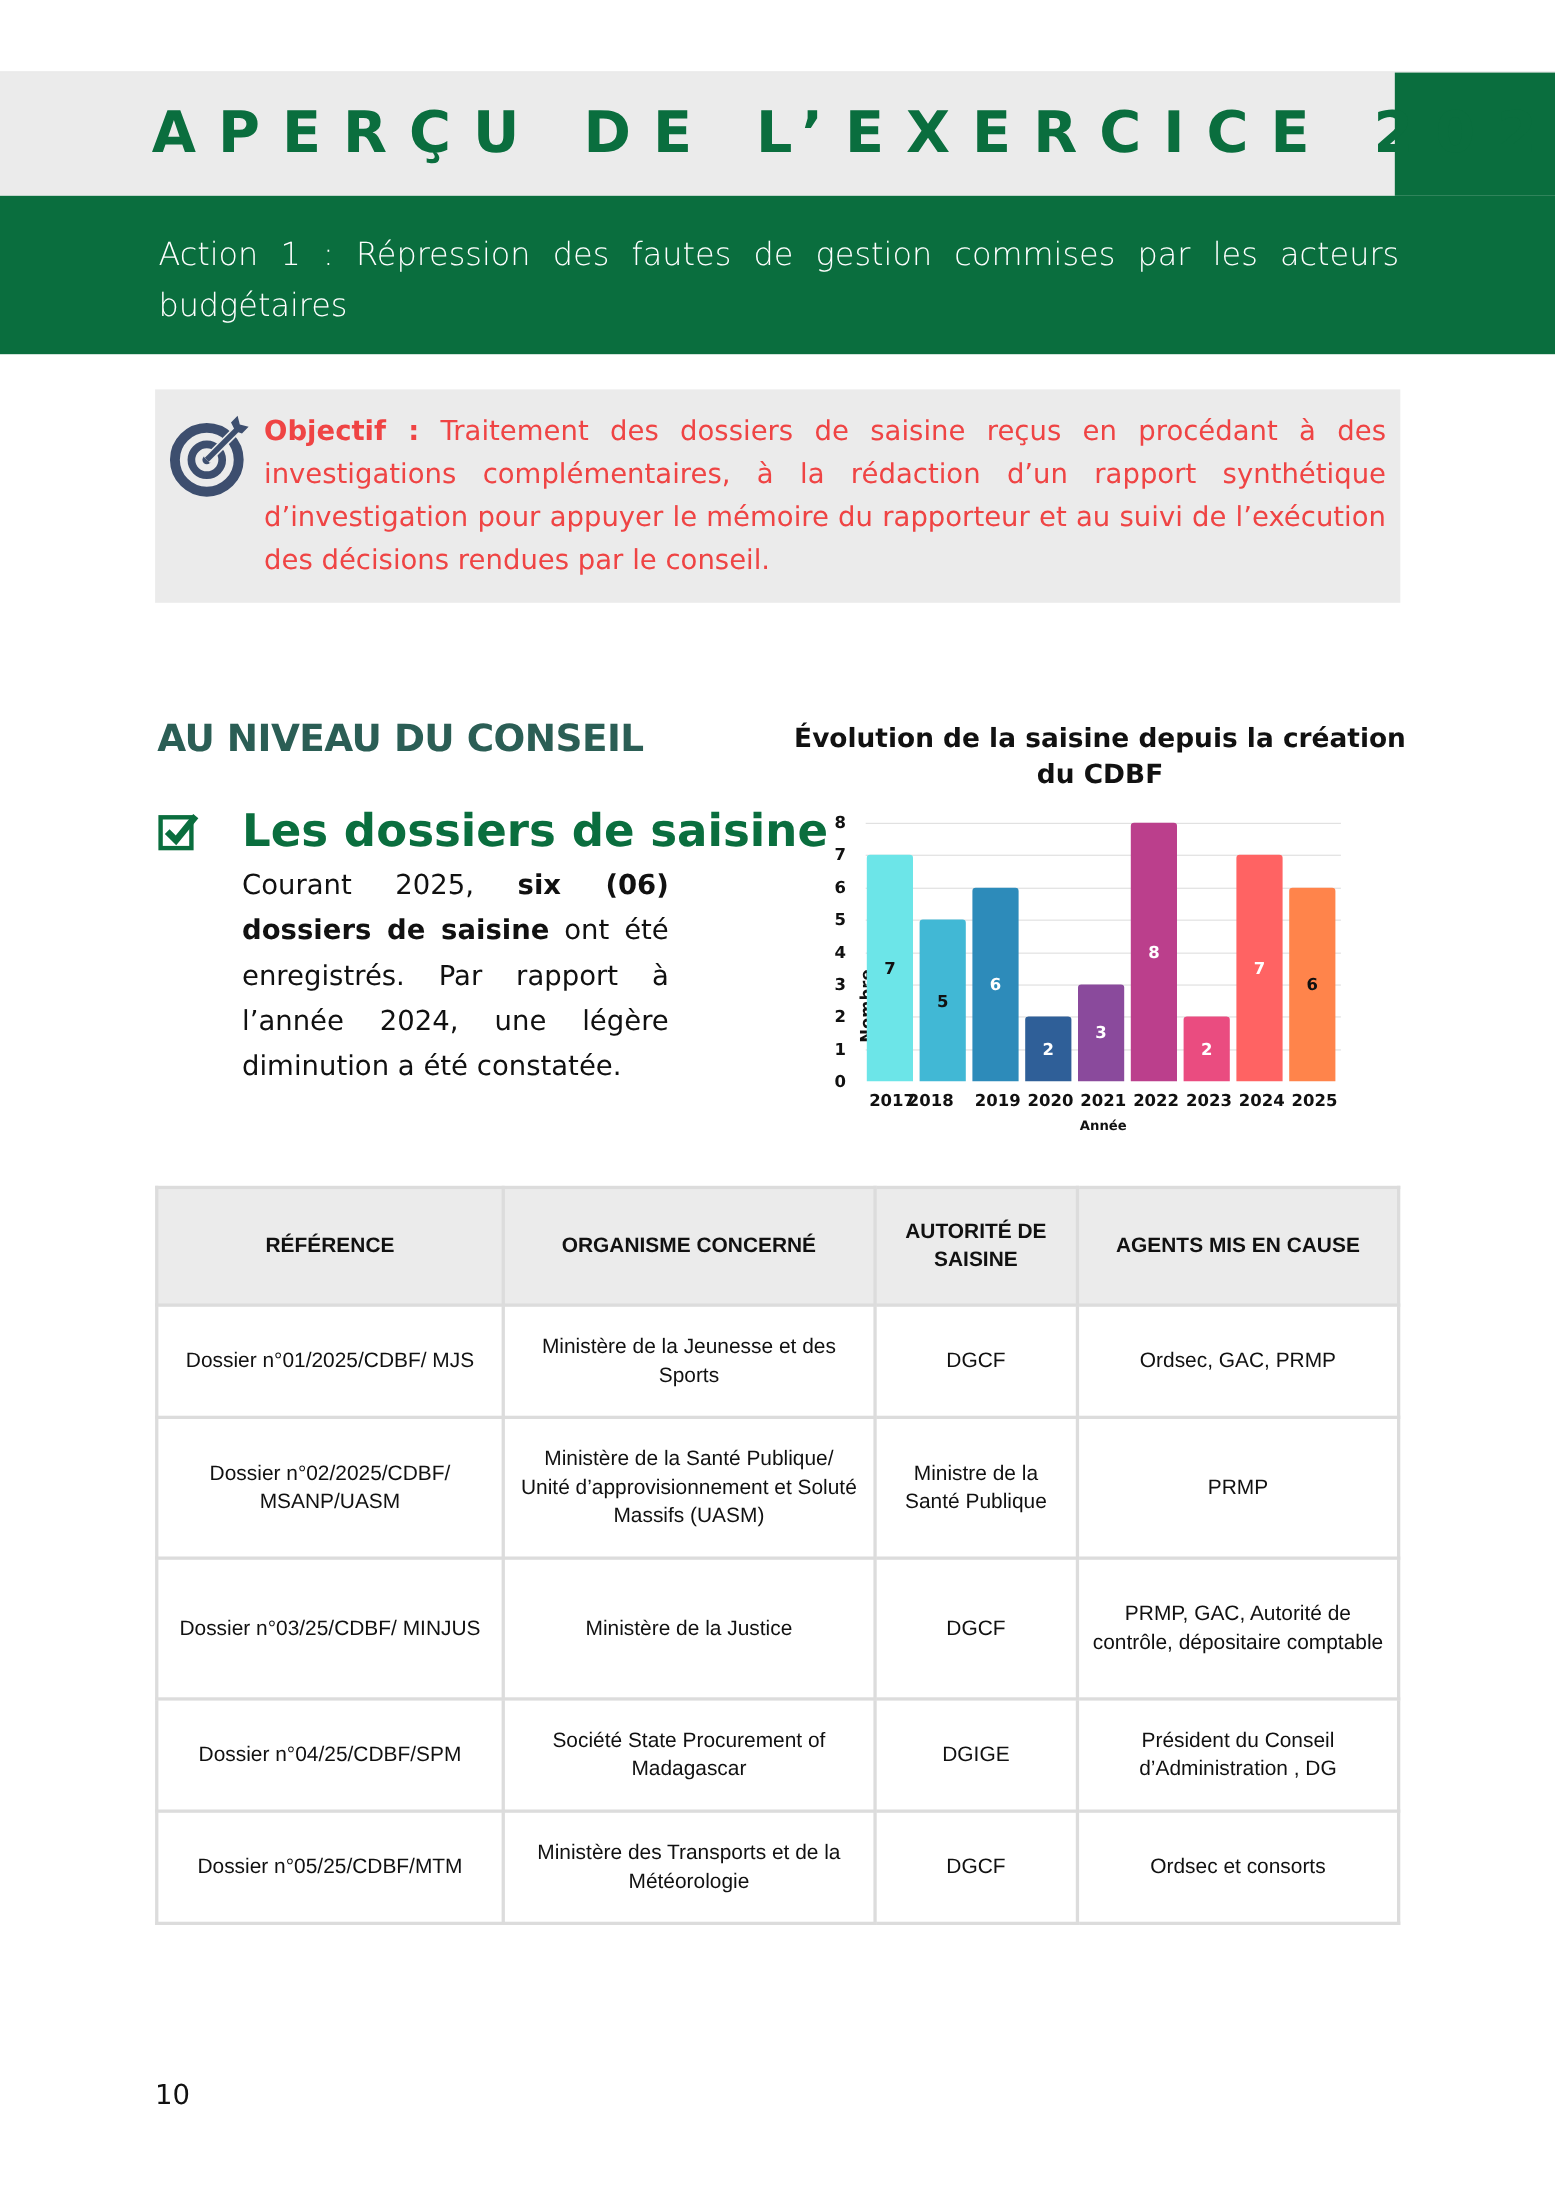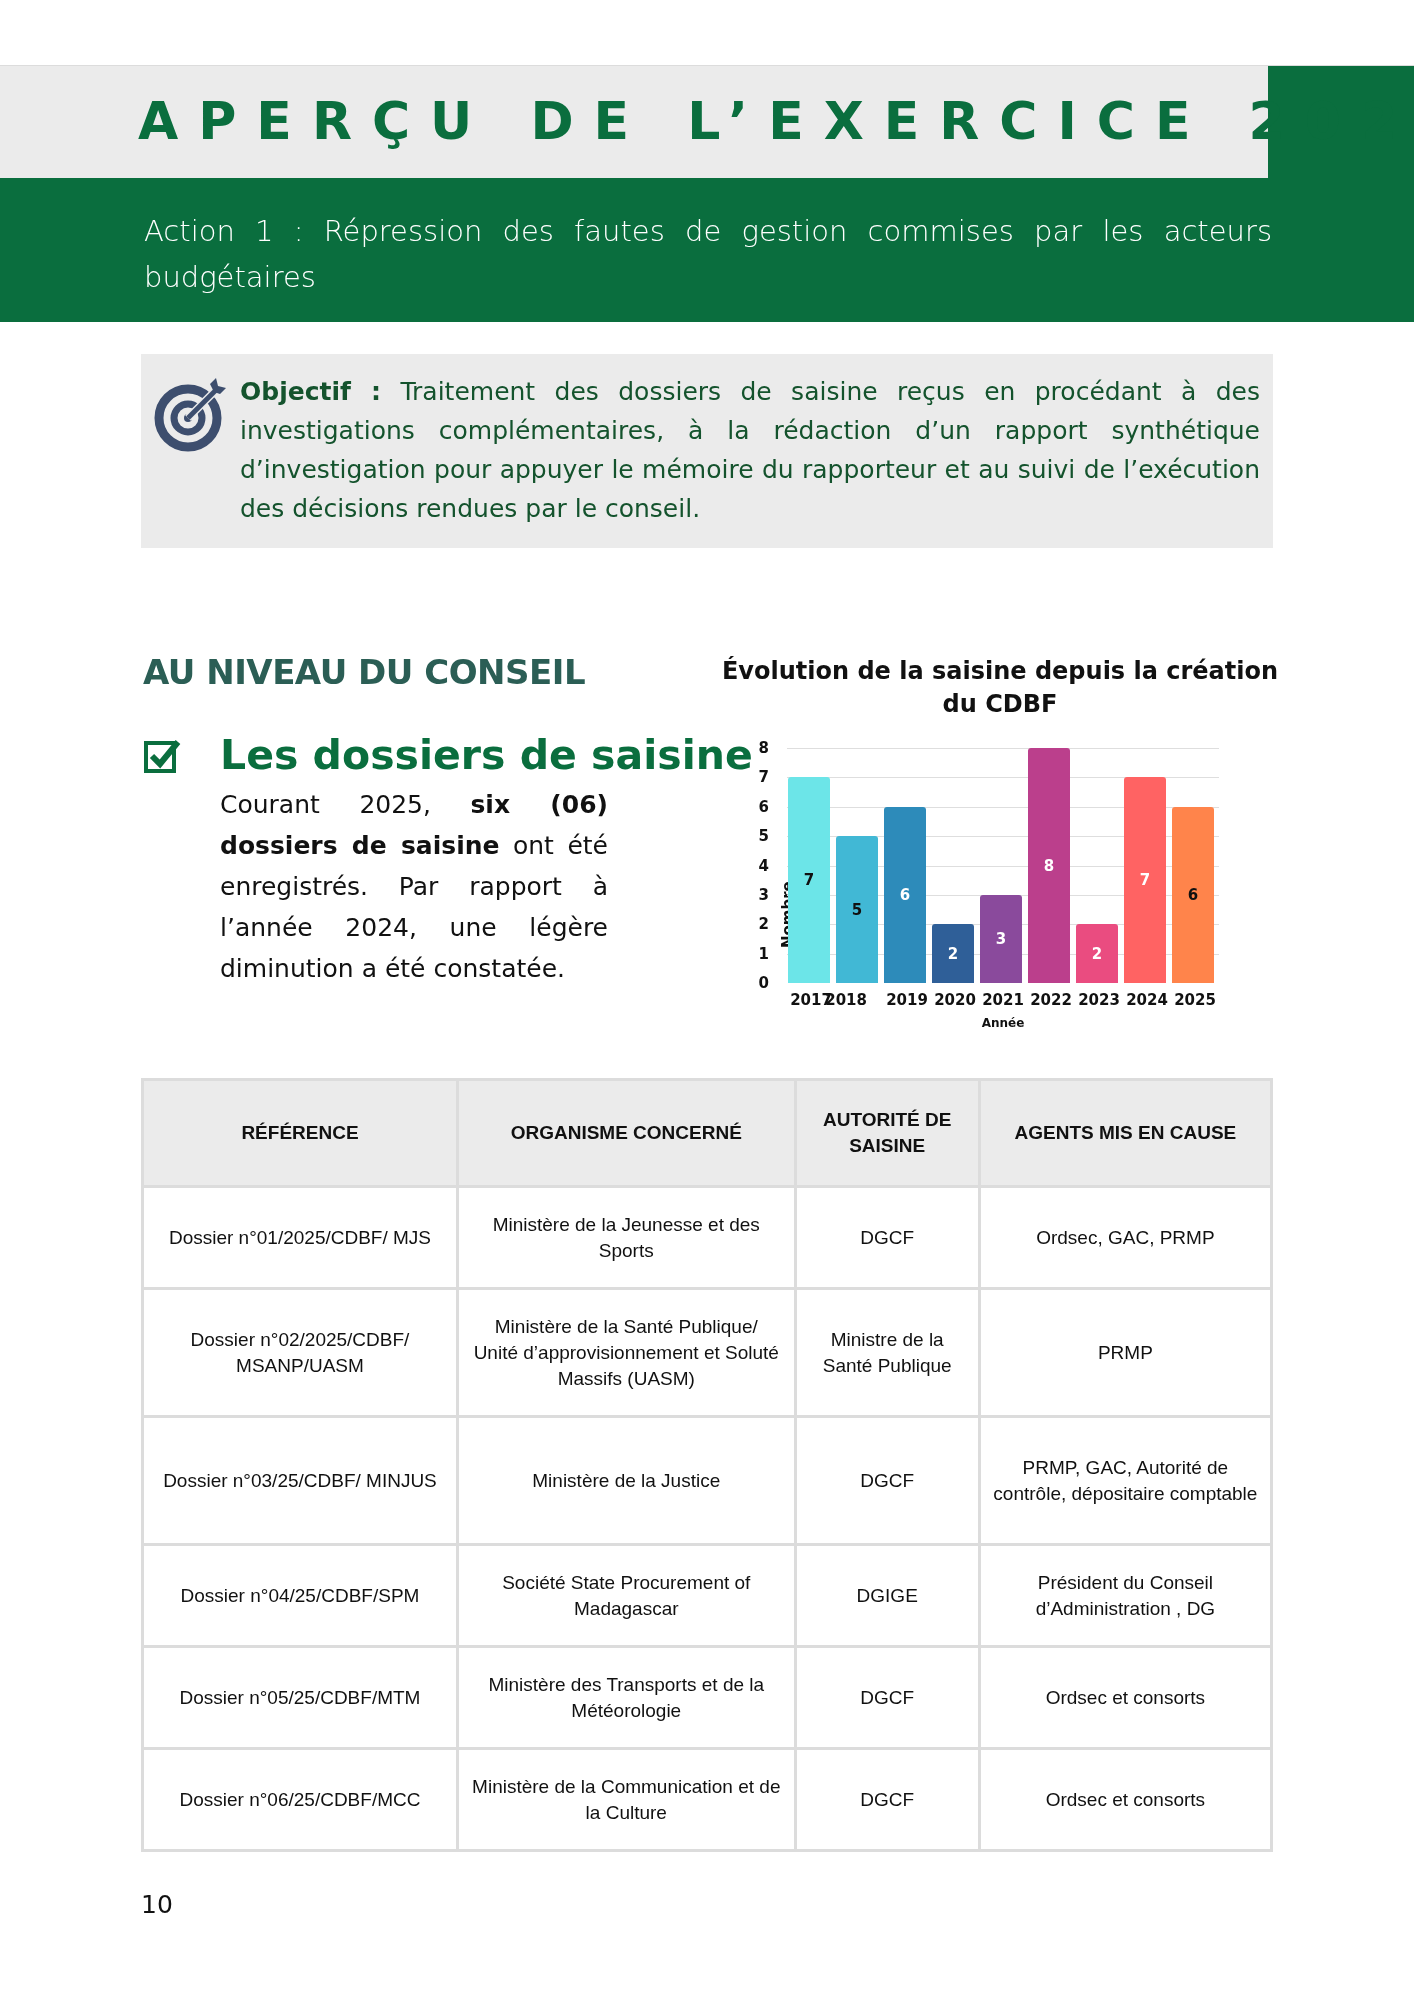--- a/index.html
+++ b/index.html
@@ -10,21 +10,21 @@
   .title-green-right { position:absolute; left:1268px; top:66px; width:146px; height:112px; background:#0a6e3e; }
   .title-text { position:absolute; left:138px; top:86px; width:1120px; font-family:"DejaVu Sans", sans-serif;
     font-weight:bold; font-size:52px; letter-spacing:20px; color:#0a6e3e; white-space:nowrap; line-height:70px; }
   .action-band { position:absolute; left:0; top:178px; width:1414px; height:144px; background:#0a6e3e; }
   .action-text { position:absolute; left:144px; top:208px; width:1128px; color:#ffffff; font-size:29px;
     line-height:46px; text-align:justify; font-weight:300; font-family:"DejaVu Sans", sans-serif; }
 
   .obj-box { position:absolute; left:141px; top:354px; width:1132px; height:194px; background:#ebebeb; }
   .obj-icon { position:absolute; left:152px; top:374px; width:80px; height:80px; }
   .obj-text { position:absolute; left:240px; top:372px; width:1020px; font-size:25px; line-height:39px;
-    text-align:justify; color:#14532d; }
+    text-align:justify; color:#ef4444; }
   .obj-text b { font-weight:bold; }
 
   .section-title { position:absolute; left:143px; top:652px; font-size:34px; font-weight:bold; color:#2b5e55;
     font-family:"DejaVu Sans", sans-serif; letter-spacing:-0.5px; }
   .check-icon { position:absolute; left:143px; top:736px; width:40px; height:40px; }
   .sub-title { position:absolute; left:220px; top:731px; font-size:41px; font-weight:bold; color:#0a6e3e; }
   .body-text { position:absolute; left:220px; top:784px; width:388px; font-size:25px; line-height:41px;
     text-align:justify; color:#111; }
   .body-text b { font-weight:bold; }
 
@@ -175,22 +175,16 @@
         <td>Société State Procurement of Madagascar</td>
         <td>DGIGE</td>
         <td>Président du Conseil d’Administration , DG</td>
       </tr>
       <tr style="height: 102px;">
         <td>Dossier n°05/25/CDBF/MTM</td>
         <td>Ministère des Transports et de la Météorologie</td>
         <td>DGCF</td>
         <td>Ordsec et consorts</td>
       </tr>
-      <tr style="height: 102px;">
-        <td>Dossier n°06/25/CDBF/MCC</td>
-        <td>Ministère de la Communication et de la Culture</td>
-        <td>DGCF</td>
-        <td>Ordsec et consorts</td>
-      </tr>
     </tbody>
 </table>
 
 <div class="page-num">10</div>
 
 </body></html>

